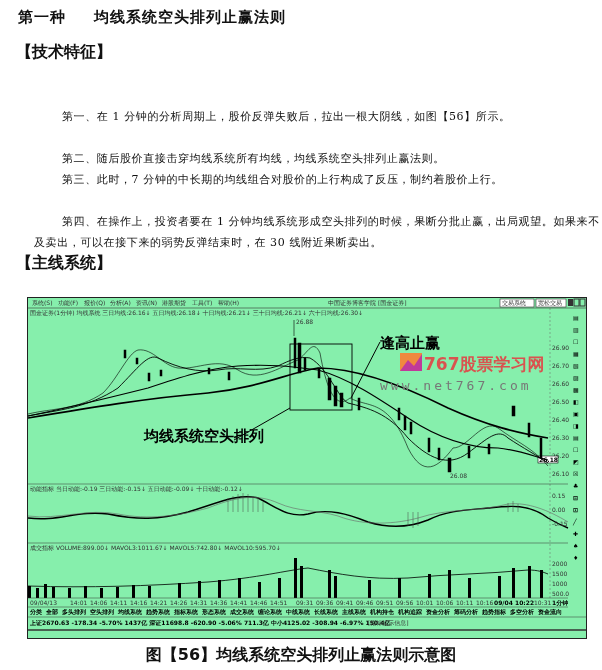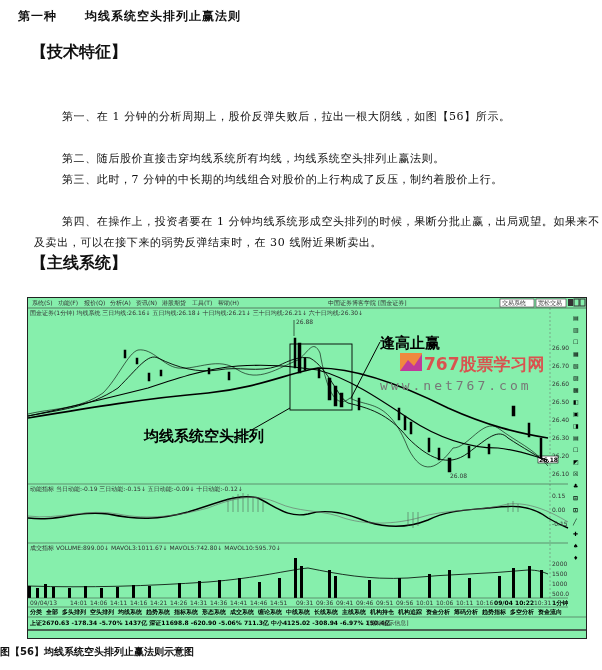--- a/index.html
+++ b/index.html
@@ -1,28 +1,28 @@
 <!DOCTYPE html>
 <html><head>
 <meta charset="utf-8">
 <style>
   html,body{margin:0;padding:0;background:#fff;}
   body{width:602px;height:670px;position:relative;overflow:hidden;font-family:"DejaVu Serif","Liberation Serif",serif;color:#111;}
-  .title{position:absolute;left:18px;top:8px;font-size:12px;font-weight:bold;letter-spacing:1px;font-family:"DejaVu Sans","Liberation Sans",sans-serif;}
+  .title{position:absolute;left:18px;top:8px;font-size:15px;font-weight:bold;letter-spacing:1px;font-family:"DejaVu Sans","Liberation Sans",sans-serif;}
   .title .gap{display:inline-block;width:28px;}
-  .section{position:absolute;left:16px;font-size:16px;font-weight:bold;font-family:"DejaVu Sans","Liberation Sans",sans-serif;margin-left:15px;}
+  .section{position:absolute;left:16px;font-size:16px;font-weight:bold;font-family:"DejaVu Sans","Liberation Sans",sans-serif;}
   .para{position:absolute;left:34px;width:570px;font-size:11px;line-height:21px;text-indent:28px;letter-spacing:0.6px;margin-top:32px;}
   .chart{position:absolute;left:27px;top:297px;width:558px;height:340px;border:1px solid #222;background:#86efac;overflow:hidden;}
   .chart svg{position:absolute;left:0;top:0;}
   .tiny{font-family:"DejaVu Sans","Liberation Sans",sans-serif;font-size:6px;fill:#333;}
   .tinyb{font-family:"DejaVu Sans","Liberation Sans",sans-serif;font-size:6px;fill:#000;font-weight:bold;}
   .anno{font-family:"DejaVu Sans","Liberation Sans",sans-serif;font-size:15px;font-weight:bold;fill:#000;}
   .wm-text{font-family:"DejaVu Sans","Liberation Sans",sans-serif;font-size:17px;font-weight:bold;fill:#d9534f;}
   .wm-url{font-family:"DejaVu Sans Mono","Liberation Mono",monospace;font-size:13px;fill:#777;letter-spacing:3px;}
-  .caption{position:absolute;left:0;width:602px;top:645px;font-size:10px;font-weight:bold;font-family:"DejaVu Sans","Liberation Sans",sans-serif;}
+  .caption{position:absolute;left:0;width:602px;top:645px;text-align:center;font-size:16px;font-weight:bold;font-family:"DejaVu Sans","Liberation Sans",sans-serif;}
 </style>
 </head>
 <body>
 
 <div class="title">
   <span>第一种</span><span class="gap"></span><span>均线系统空头排列止赢法则</span>
 </div>
 
 <div class="section" style="top:42px;">【技术特征】</div>
 

